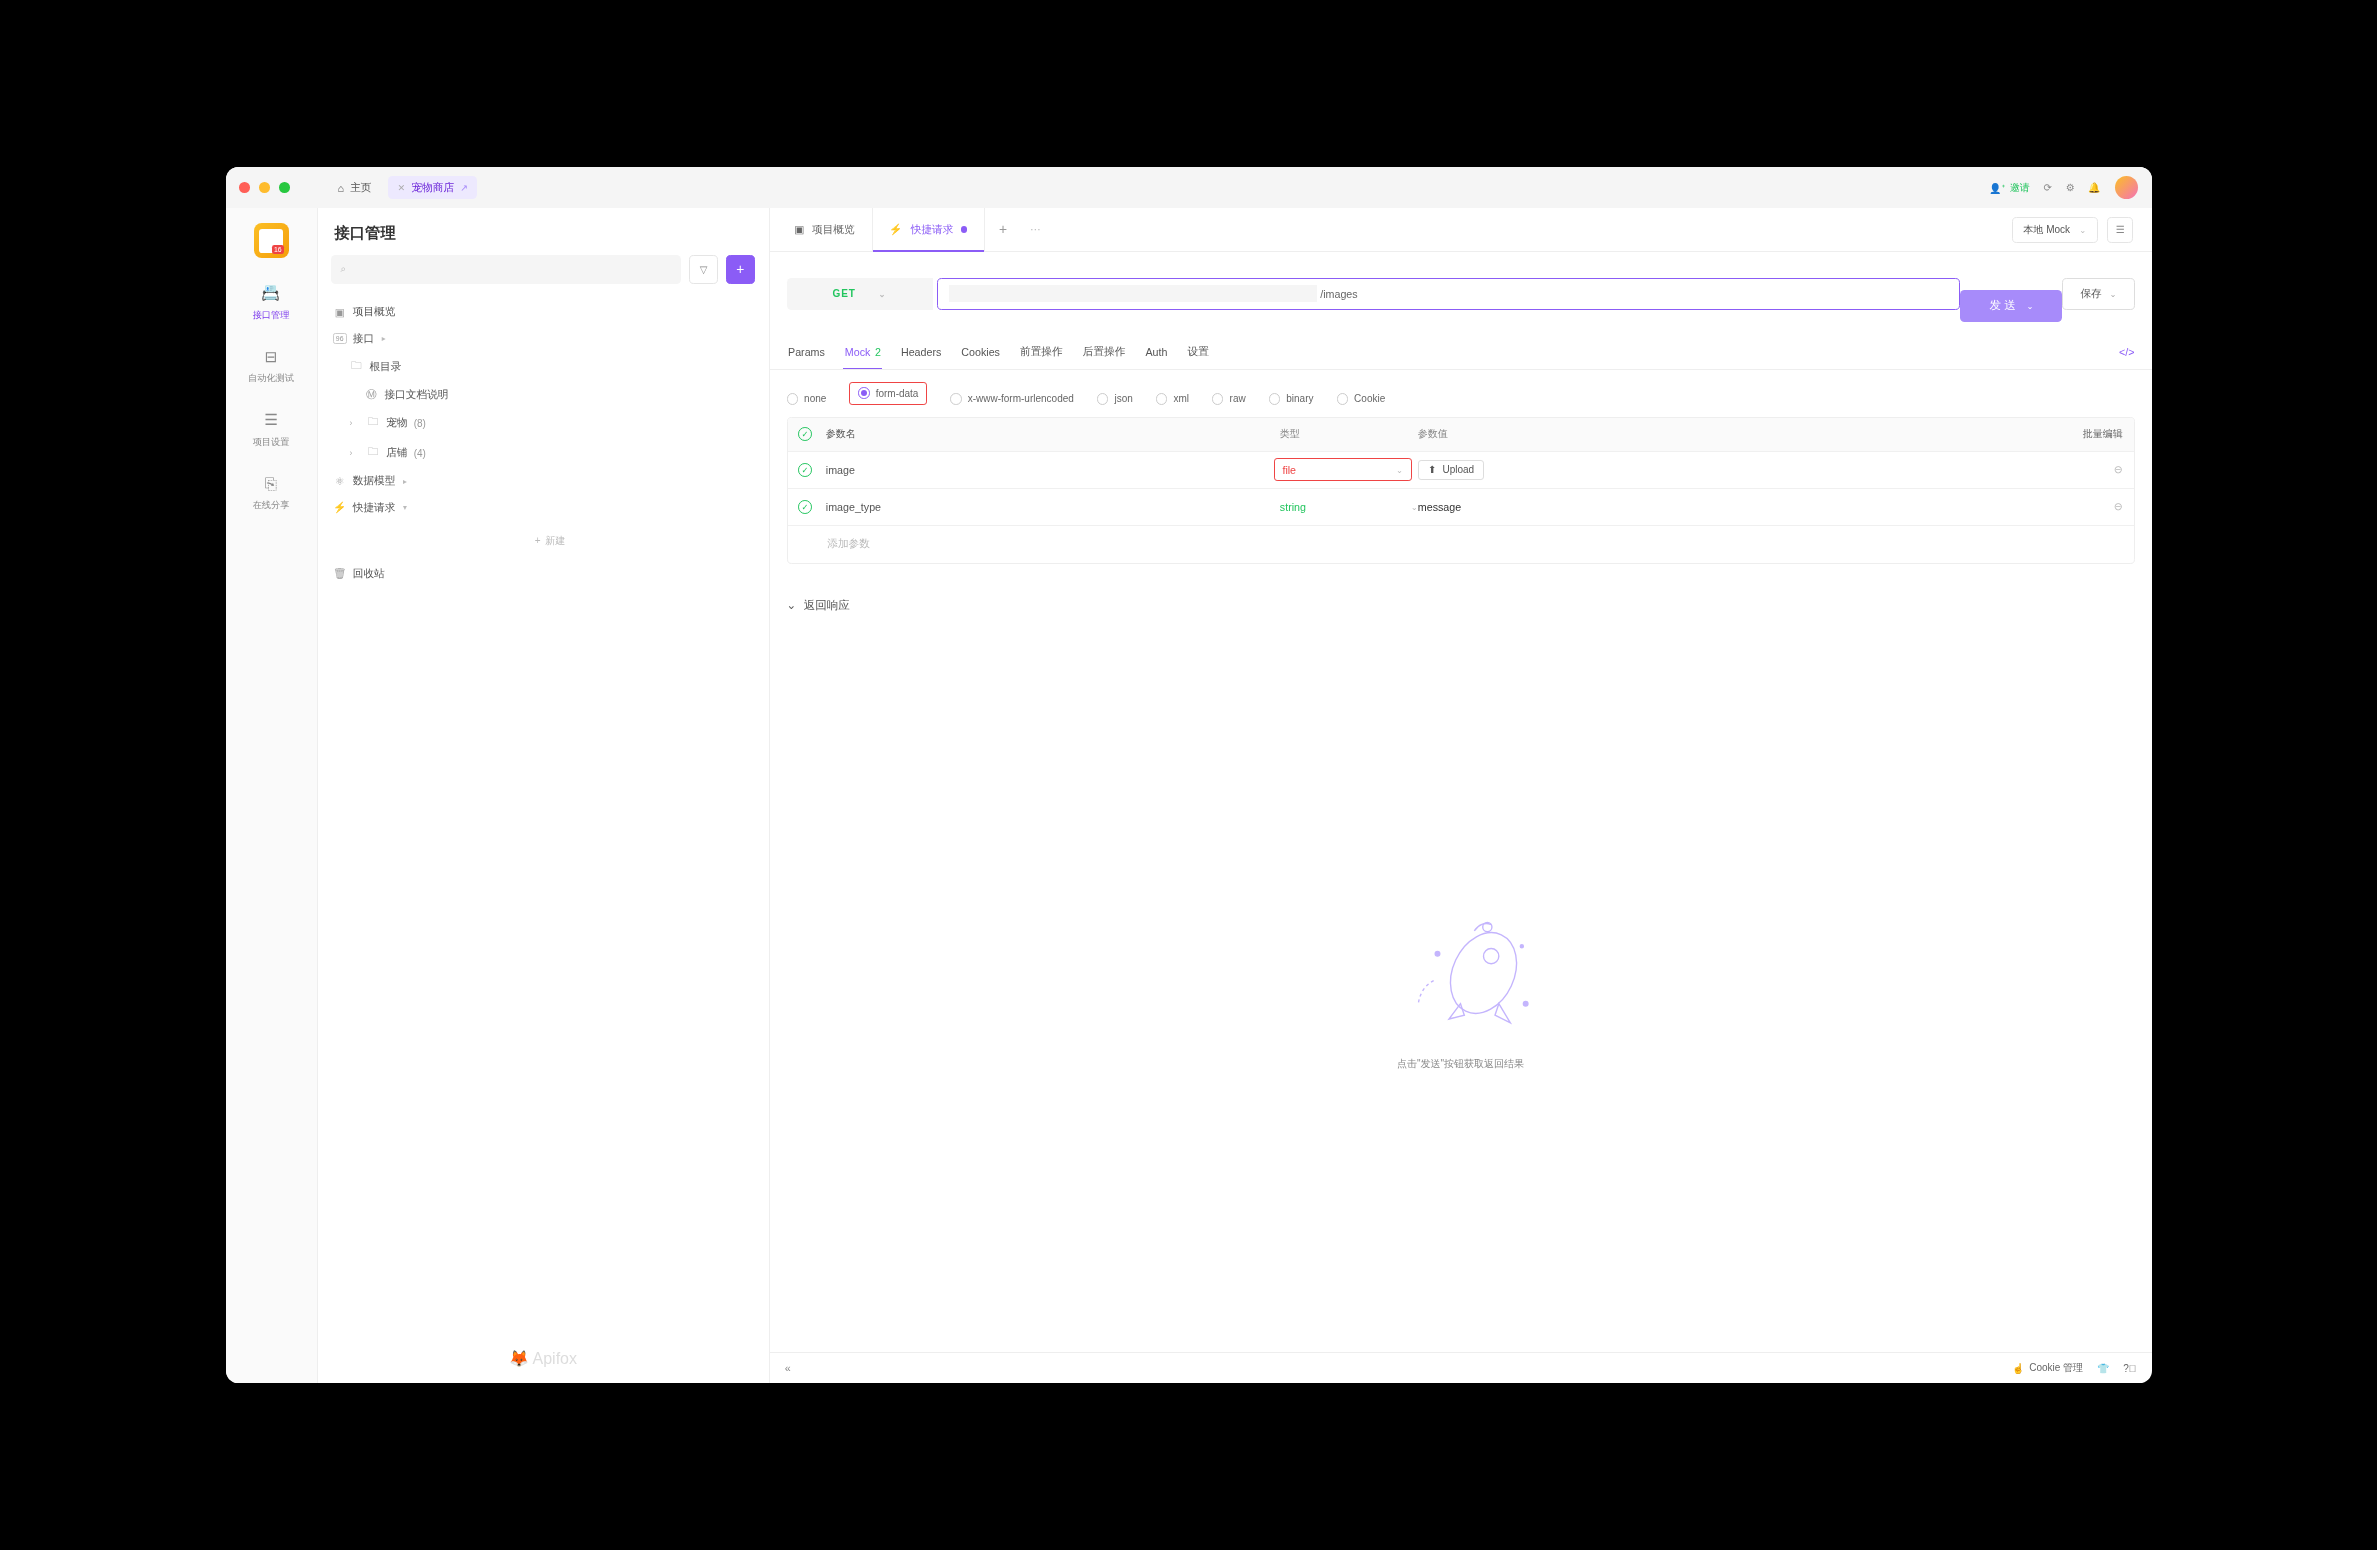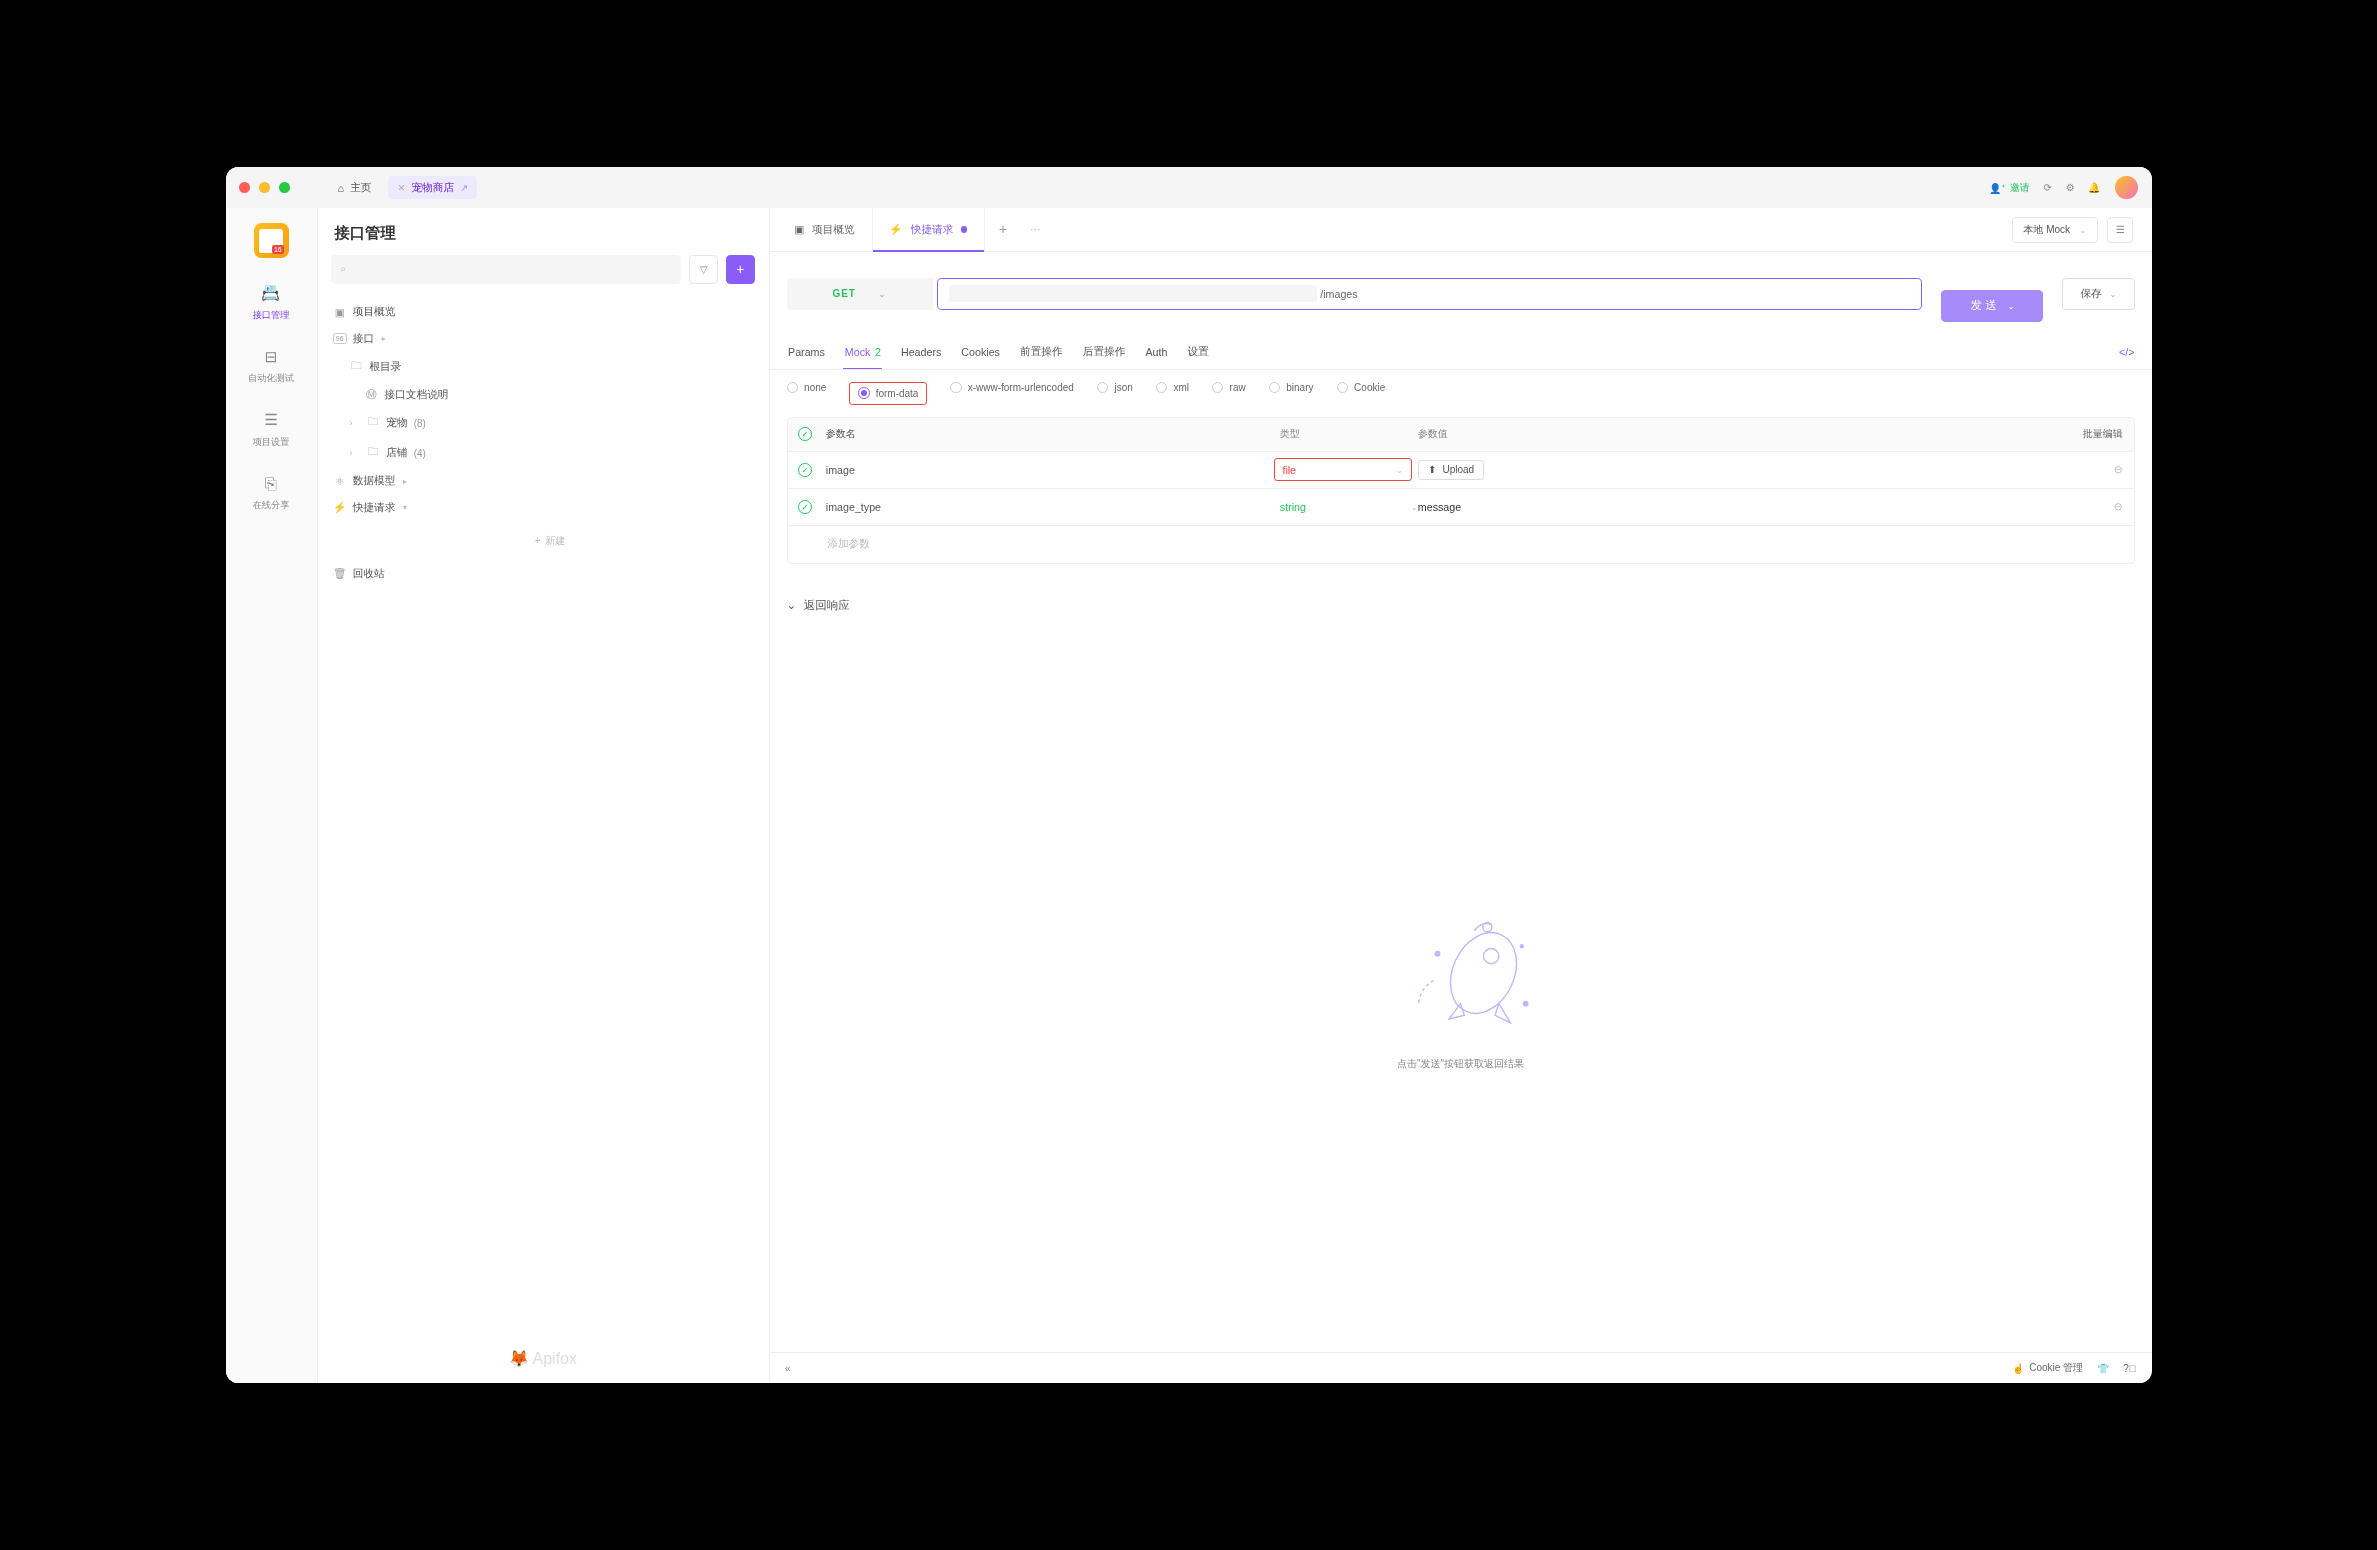--- a/index.html
+++ b/index.html
@@ -62,40 +62,40 @@
 .ctab.active::after { content:''; position:absolute; bottom:-0.8px; left:0; right:0; height:1.5px; background:#8b5cf6; }
 .ctab .bolt { color: #8b5cf6; }
 .ctab .unsaved { width: 6.1px; height: 6.1px; border-radius: 50%; background: #8b5cf6; }
 .ctab.add-tab { color: #999; font-size: 13.8px; padding: 0 13.8px; }
 .ctab.more { color: #bbb; padding: 0 9.2px; }
 .ctabs-right { margin-left: auto; display: flex; align-items: center; gap: 9.2px; padding-right: 10.7px; }
 .env-select { height: 26px; padding: 0 10.7px; border: 0.8px solid #e5e5e5; border-radius: 4.6px; display: flex; align-items: center; gap: 9.2px; font-size: 10px; color: #555; }
 .burger { width: 26px; height: 26px; border: 0.8px solid #e5e5e5; border-radius: 4.6px; display: flex; align-items: center; justify-content: center; color: #888; }
 
 
-.urlbar { display: flex; gap: 19px; padding: 13.8px 17px; align-items: center; justify-content: center; }
+.urlbar { display: flex; gap: 0; padding: 13.8px 17px; align-items: center; justify-content: center; }
 .url-group { flex: 1; display: flex; }
 .method { width: 146px; height: 32px; background: #f5f5f5; border-radius: 4.6px 0 0 4.6px; display: flex; align-items: center; justify-content: center; gap: 23px; color: #22c55e; font-weight: 600; letter-spacing: 0.8px; }
 .method .chev { color: #bbb; font-size: 8.4px; }
 .url-input { flex: 1; height: 32px; border: 0.8px solid #8b5cf6; border-radius: 4.6px; padding: 0 11px; display: flex; align-items: center; font-size: 10.7px; color: #666; margin-left: 4.6px; background: #fff; }
 .url-input .redacted { background: #f5f5f5; color: transparent; width: 368px; height: 17px; margin-right: 3.1px; }
 .send-btn { height: 32px; padding: 0 29px; background: #a78bfa; color: #fff; border-radius: 4.6px; display: flex; align-items: center; gap: 10.7px; font-size: 11.5px; cursor: pointer; margin-top: 24px; }
 .send-btn .chev { font-size: 8.4px; }
 .save-btn { height: 32px; padding: 0 17px; border: 0.8px solid #ddd; border-radius: 4.6px; display: flex; align-items: center; gap: 7.7px; font-size: 10.7px; color: #555; cursor: pointer; }
 
 
 .ptabs { display: flex; align-items: center; gap: 17px; padding: 0 17px; height: 34px; border-bottom: 0.8px solid #eee; font-size: 10.7px; color: #555; }
 .ptab { padding: 0 1.5px; height: 100%; display: flex; align-items: center; gap: 4.6px; cursor: pointer; position: relative; }
 .ptab.active { color: #8b5cf6; }
 .ptab.active::after { content:''; position:absolute; bottom:-0.8px; left:0; right:0; height:1.5px; background:#8b5cf6; }
 .ptab .count { color: #22c55e; }
 .ptabs-right { margin-left: auto; color: #8b5cf6; }
 
 
-.radios { display: flex; align-items: flex-start; gap: 23px; padding: 12.3px 17px; font-size: 10px; color: #666; }
+.radios { display: flex; align-items: flex-end; gap: 23px; padding: 12.3px 17px; font-size: 10px; color: #666; }
 .radio { display: flex; align-items: center; gap: 6.1px; cursor: pointer; }
 .radio input { appearance: none; width: 11.5px; height: 11.5px; border: 1.1px solid #ccc; border-radius: 50%; position: relative; }
 .radio.checked input { border-color: #8b5cf6; }
 .radio.checked input::after { content:''; position:absolute; inset:1.5px; background:#8b5cf6; border-radius:50%; }
 .radio.highlighted { border: 1.5px solid #ef4444; padding: 4.6px 7.7px; border-radius: 3.1px; }
 
 
 .ptable { border: 0.8px solid #eee; border-radius: 4.6px; margin: 0 17px; overflow: hidden; }
 .prow { display: flex; align-items: center; height: 37px; border-bottom: 0.8px solid #f0f0f0; font-size: 10.7px; padding: 0 10.7px; }
 .prow.header { background: #fafafa; color: #888; font-size: 10px; height: 34px; }

